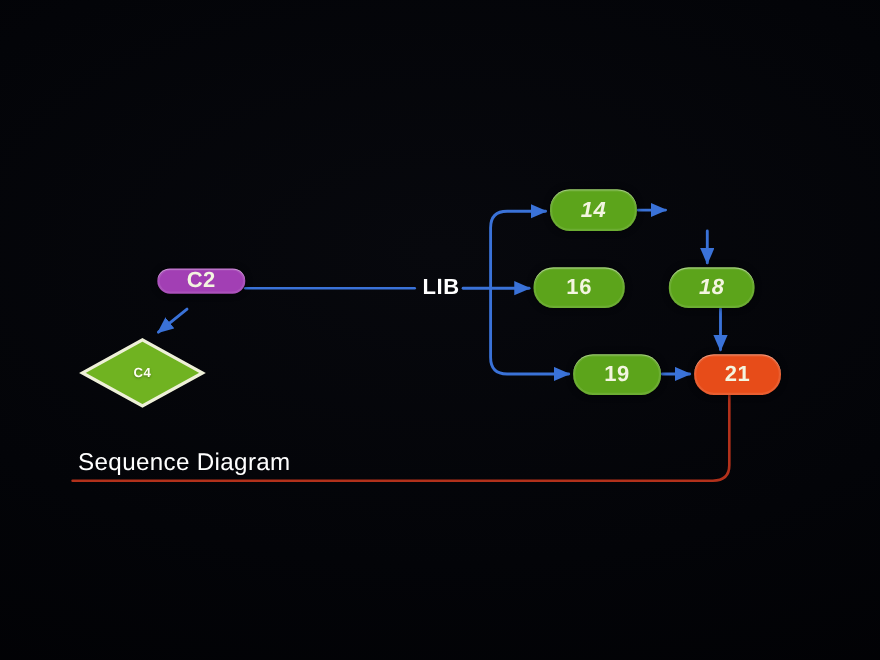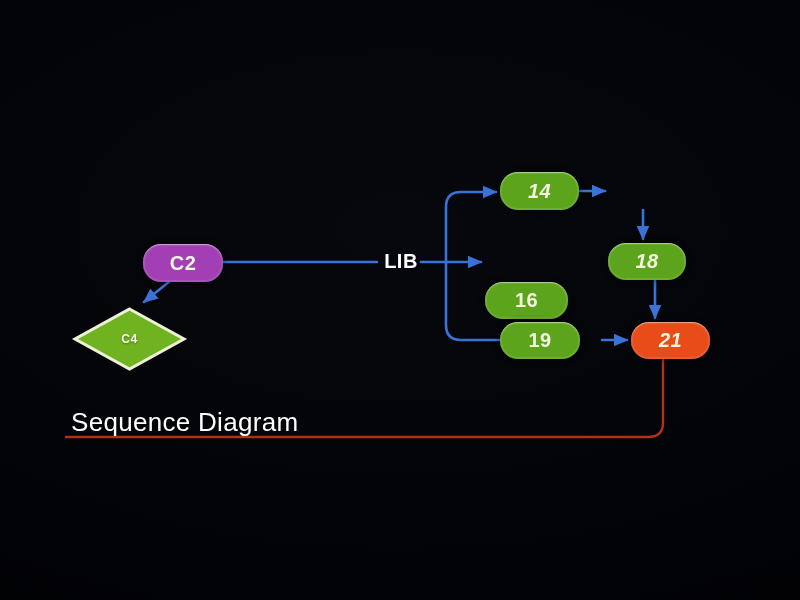--- a/index.html
+++ b/index.html
@@ -9,42 +9,42 @@
     font-family:"Liberation Sans", sans-serif;
   }
   svg.edges { position:absolute; left:0; top:0; width:800px; height:600px; }
   .node {
     position:absolute; display:flex; align-items:center; justify-content:center;
     border-radius:18px; font-size:20px; font-weight:700; color:#f3f5e0;
     box-shadow: inset 0 1px 0 rgba(255,255,255,.40), inset 0 0 0 2px rgba(255,255,255,.10),
                 0 0 6px rgba(0,0,0,.6);
     letter-spacing:.5px;
   }
-  .node-c2  { left:143px; top:244px; width:80px; height:38px; }
+  .node-c2  { left:143px; top:244px; width:80px; height:23px; }
   .node-14  { left:500px; top:172px; width:79px; height:38px; }
   .node-ca  { left:609px; top:172px; width:79px; height:37px; }
-  .node-16  { left:485px; top:243px; width:83px; height:37px;margin-top:39px; }
+  .node-16  { left:485px; top:243px; width:83px; height:37px; }
   .node-18  { left:608px; top:243px; width:78px; height:37px; }
-  .node-19  { left:500px; top:322px; width:80px; height:37px;text-align:center; }
-  .node-21  { left:631px; top:322px; width:79px; height:37px;font-style:italic; }
+  .node-19  { left:521px; top:322px; width:80px; height:37px;text-align:center; }
+  .node-21  { left:631px; top:322px; width:79px; height:37px; }
   .diamond-wrap { position:absolute; left:71px; top:305px; width:117px; height:68px; }
   .diamond-wrap svg { position:absolute; left:0; top:0; }
   .diamond-label {
     position:absolute; left:0; top:0; width:100%; height:100%;
     display:flex; align-items:center; justify-content:center;
     font-size:12px; font-weight:700; color:#fdfef0; letter-spacing:.5px;
     text-shadow:0 1px 2px rgba(0,0,0,.35);
   }
   .lib-label {
     position:absolute; left:381px; top:250px; width:40px; text-align:center;
     font-size:20px; font-weight:700; color:#ffffff; letter-spacing:.5px;
   }
   .diagram-title {
     position:absolute; left:71px; top:407px;
-    font-size:26px; font-weight:400; color:#ffffff; letter-spacing:.3px;
+    font-size:22px; font-weight:400; color:#ffffff; letter-spacing:.3px;
   }
 </style>
 </head>
 <body>
 
 <div class="stage">
 
   <svg class="edges" viewBox="0 0 800 600">
     <defs>
       <marker id="arrow-blue" markerUnits="userSpaceOnUse" markerWidth="18" markerHeight="15" refX="13.5" refY="6.5" orient="auto">

